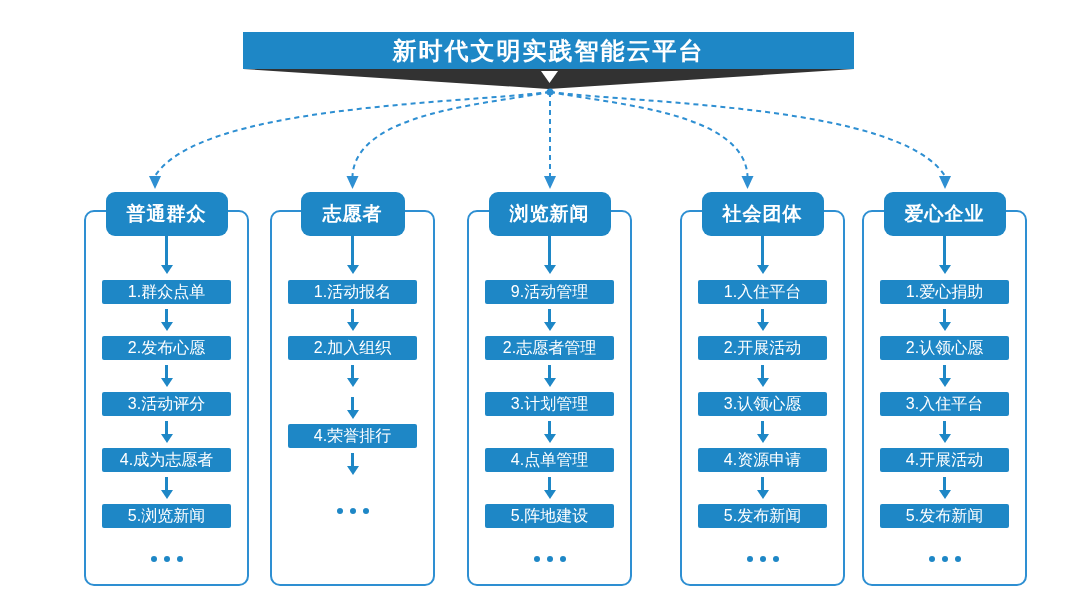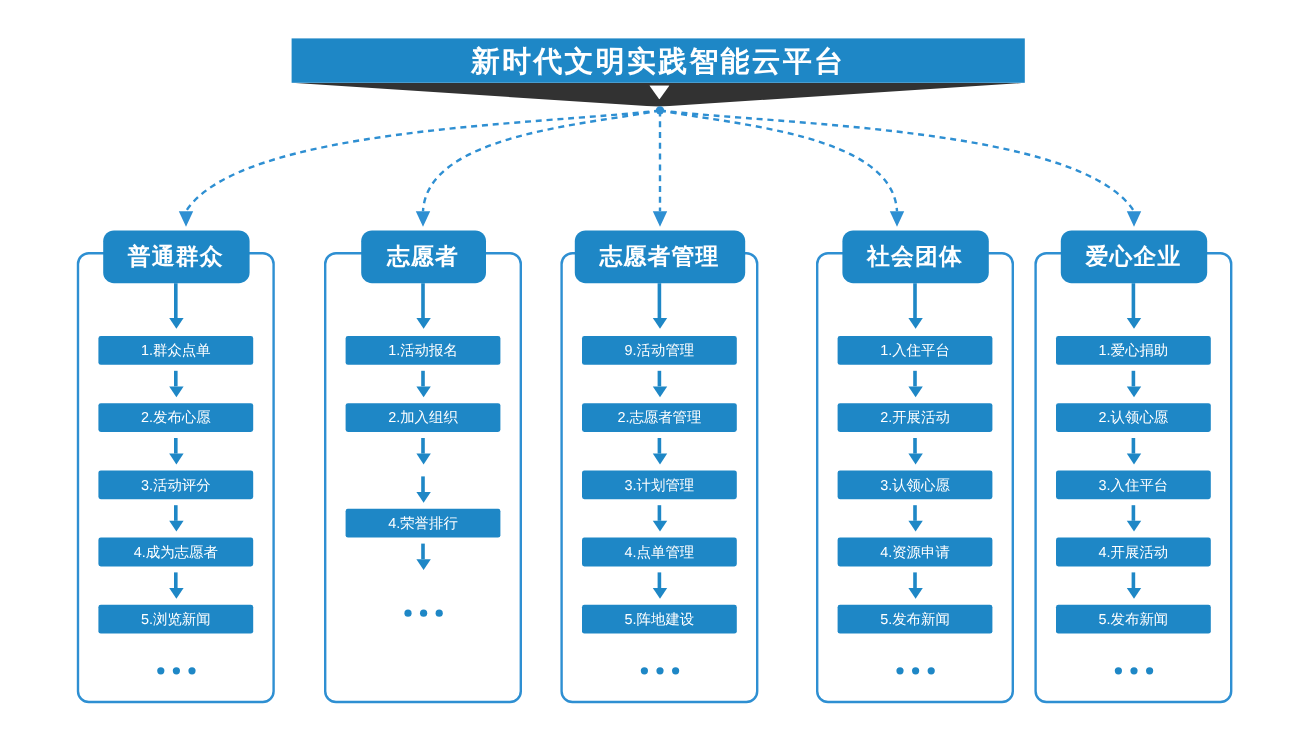--- a/index.html
+++ b/index.html
@@ -29,34 +29,34 @@
     background:#fff;
     -webkit-clip-path:polygon(0 0,100% 0,50% 100%);
     clip-path:polygon(0 0,100% 0,50% 100%);
   }
 
   
   .connectors{position:absolute;left:0;top:0;width:1080px;height:611px;}
 
   
   .column{position:absolute;top:192px;width:165px;height:394px;}
-  .col-1{left:64px;} .col-2{left:270px;} .col-3{left:467px;} .col-4{left:680px;} .col-5{left:862px;}
+  .col-1{left:84px;} .col-2{left:270px;} .col-3{left:467px;} .col-4{left:680px;} .col-5{left:862px;}
   .outline{
     position:absolute;left:0;right:0;top:18px;bottom:0;
     border:2px solid var(--line);border-radius:10px;background:transparent;z-index:0;
   }
   .col-content{position:relative;z-index:1;display:flex;flex-direction:column;align-items:center;}
   .role-header{
     height:44px;min-width:104px;padding:0 21px;border-radius:9px;
     background:var(--blue);color:#fff;font-size:19px;font-weight:bold;letter-spacing:1px;
     display:flex;align-items:center;justify-content:center;
   }
   .step{
     width:129px;height:24px;border-radius:2px;background:var(--blue);
-    color:#fff;font-size:12px;display:flex;align-items:center;justify-content:center;
+    color:#fff;font-size:16px;display:flex;align-items:center;justify-content:center;
     white-space:nowrap;
   }
   .varrow{display:flex;flex-direction:column;align-items:center;}
   .varrow .stem{display:block;width:3px;background:var(--blue);}
   .varrow .head{
     display:block;width:0;height:0;
     border-left:6px solid transparent;border-right:6px solid transparent;
     border-top:9px solid var(--blue);
   }
   .varrow.big{height:44px;justify-content:flex-start;padding-top:0;}
@@ -161,21 +161,21 @@
           <i></i>
           <i></i>
           <i></i>
         </div>
     </div>
   </div>
 
   <div class="column col-3">
     <div class="outline"></div>
     <div class="col-content">
-      <div class="role-header">志愿者管理</div>
+      <div class="role-header">浏览新闻</div>
       <div class="varrow big">
           <i class="stem"></i>
           <i class="head"></i>
         </div>
       <div class="step">9.活动管理</div>
       <div class="varrow small">
           <i class="stem"></i>
           <i class="head"></i>
         </div>
       <div class="step">2.志愿者管理</div>

